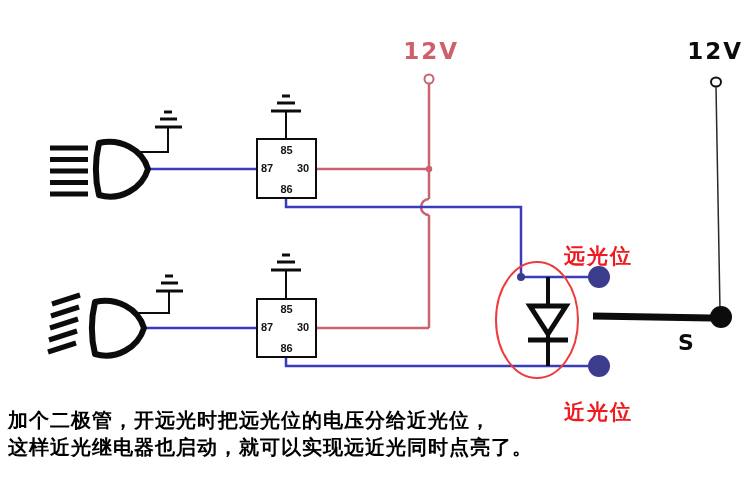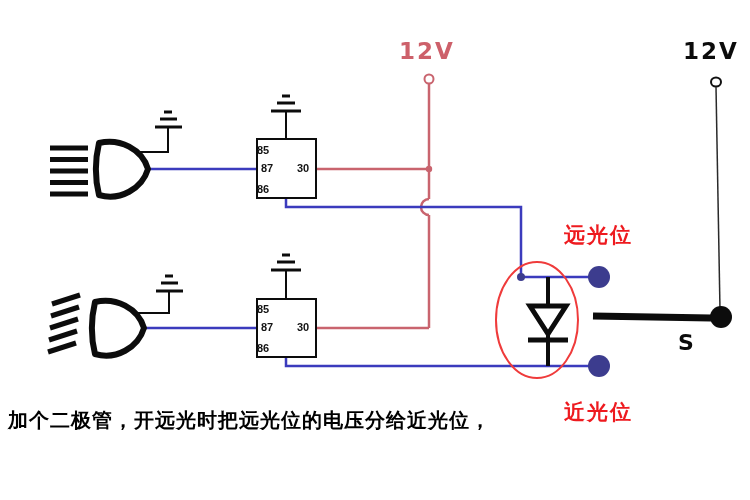--- a/index.html
+++ b/index.html
@@ -10,27 +10,27 @@
     --highlight-red:#ef3b3b;
     --label-red:#ee1a1f;
     --ink-black:#0c0c0c;
   }
   html,body{margin:0;padding:0;background:#fff;}
   #stage{position:relative;width:750px;height:500px;background:#ffffff;overflow:hidden;
          font-family:"Liberation Sans",sans-serif;}
   #stage svg{position:absolute;left:0;top:0;}
   .lbl{position:absolute;font-weight:bold;color:#111;white-space:nowrap;
        font-family:"DejaVu Sans","Liberation Sans",sans-serif;}
-  .supply-label{font-size:23px;letter-spacing:2px;text-align:left;width:60px;}
+  .supply-label{font-size:23px;letter-spacing:2px;text-align:right;width:60px;}
   .supply-main{color:var(--supply-main-label);}
   .supply-switch{color:#0b0b0b;}
   .terminal-label{font-size:21px;color:var(--label-red);letter-spacing:2px;}
   .switch-label{font-size:22px;color:#0b0b0b;}
   .pin{font-size:11px;position:absolute;color:#141414;font-weight:bold;}
-  .pin-center{width:59px;text-align:left;}
+  .pin-center{width:59px;text-align:center;}
   .caption-line{font-size:20px;font-weight:bold;color:#000;letter-spacing:1px;line-height:27px;}
   
   .w-blue{stroke:var(--wire-blue);stroke-width:2.5;fill:none;}
   .w-red{stroke:var(--wire-red);stroke-width:2.5;fill:none;}
   .w-thin{stroke:#2a2a2a;stroke-width:1.5;fill:none;}
   .ink{stroke:var(--ink-black);fill:none;}
   .gnd{stroke:var(--ink-black);stroke-width:3;fill:none;}
   .gnd-stem{stroke:var(--ink-black);stroke-width:2;fill:none;}
   .lamp-body{fill:#fff;stroke:var(--ink-black);stroke-width:6;stroke-linejoin:round;}
   .lamp-ray{fill:var(--ink-black);}
@@ -128,33 +128,34 @@
     <ellipse class="supply-circ-blk" cx="716" cy="82" rx="5" ry="4.5"></ellipse>
     <line class="w-thin" x1="716" y1="87" x2="720" y2="310"></line>
     <line class="lever" x1="593" y1="316" x2="711" y2="318"></line>
     <circle class="b-dot" cx="721" cy="317" r="11"></circle>
   </svg>
 
   <div class="lbl supply-label supply-main" style="left:399px;top:38px;">12V</div>
 
   <div class="lbl supply-label supply-switch" style="left:683px;top:38px;">12V</div>
 
-  <div class="lbl terminal-label" style="left:564px;top:221px;">远光位</div>
+  <div class="lbl terminal-label" style="left:564px;top:242px;">远光位</div>
 
   <div class="lbl terminal-label" style="left:564px;top:398px;">近光位</div>
 
   <div class="lbl switch-label" style="left:678px;top:330px;">S</div>
 
   <div class="pin pin-center" style="left:257px;top:144px;">85</div>
   <div class="pin" style="left:261px;top:162px;">87</div>
   <div class="pin" style="left:297px;top:162px;">30</div>
   <div class="pin pin-center" style="left:257px;top:183px;">86</div>
 
   <div class="pin pin-center" style="left:257px;top:303px;">85</div>
   <div class="pin" style="left:261px;top:321px;">87</div>
   <div class="pin" style="left:297px;top:321px;">30</div>
   <div class="pin pin-center" style="left:257px;top:342px;">86</div>
 
   <div class="lbl" style="left:8px;top:407px;">
     <div class="caption-line">加个二极管，开远光时把远光位的电压分给近光位，</div>
+    <div class="caption-line">这样近光继电器也启动，就可以实现远近光同时点亮了。</div>
   </div>
 
 </div>
 
 </body></html>

